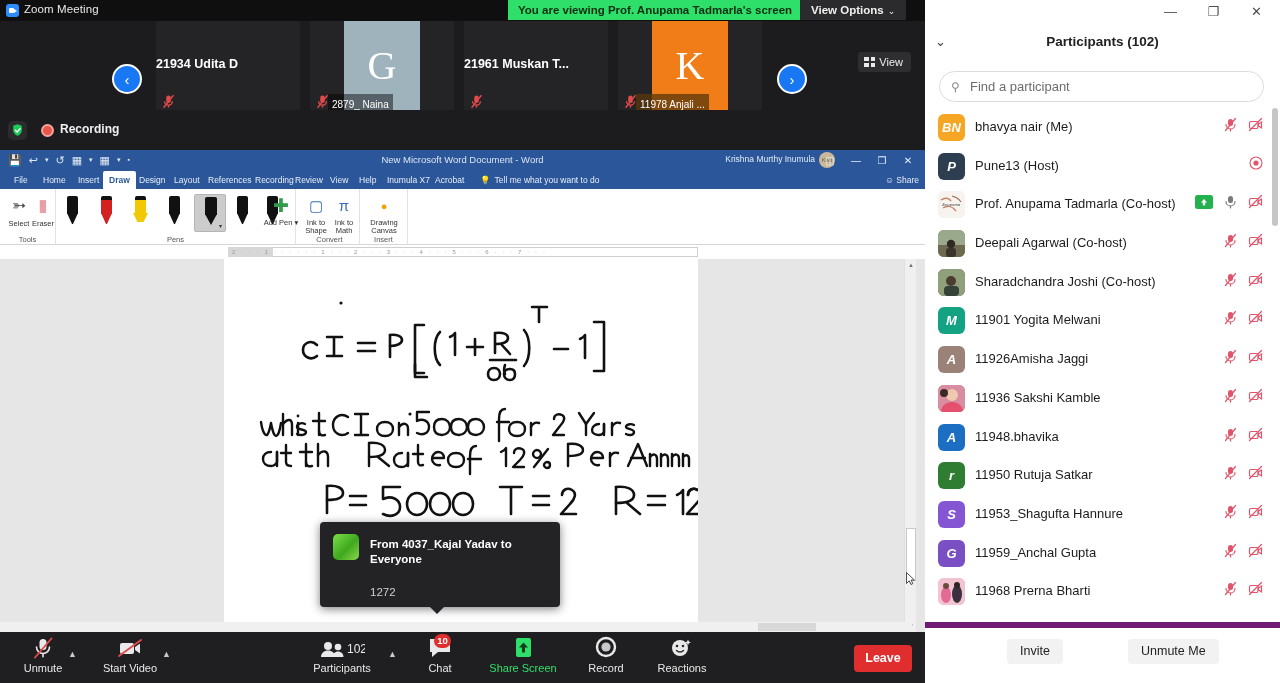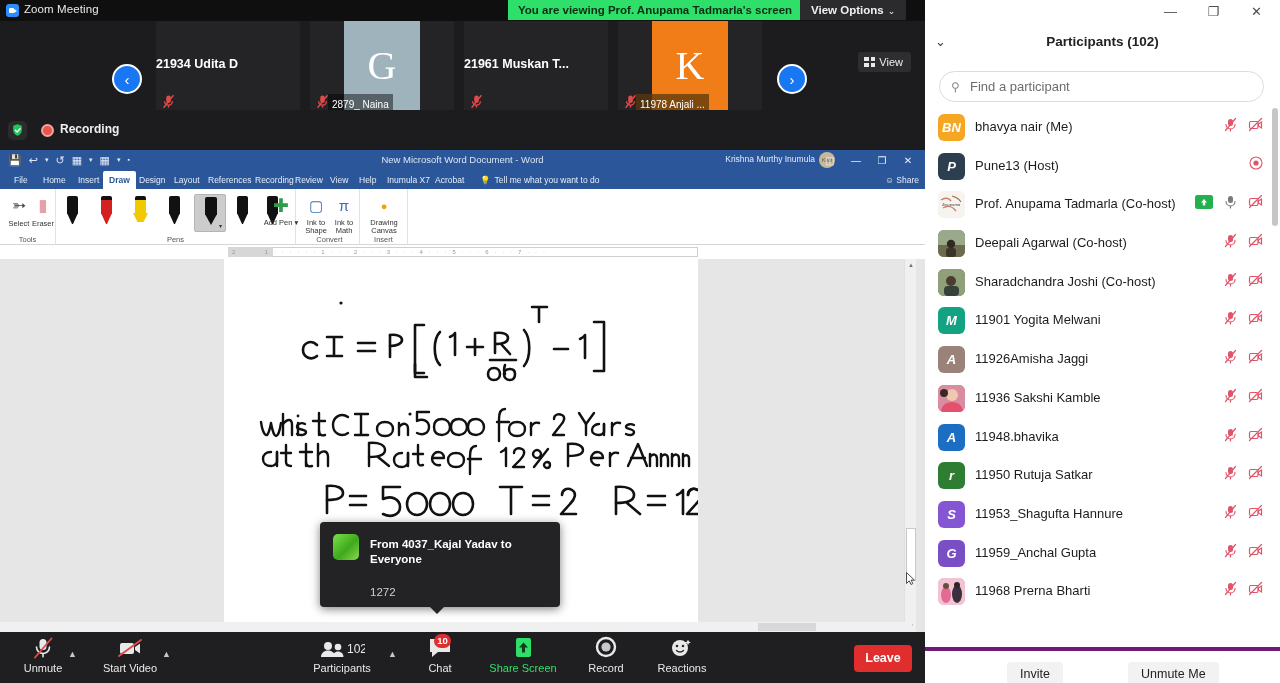--- a/index.html
+++ b/index.html
@@ -137,21 +137,21 @@
   #plist { position:absolute; left:0; top:108px; width:355px; height:527px; overflow:hidden; }
   .prow { position:relative; height:38.7px; }
   .pav { position:absolute; left:13px; top:6px; width:27px; height:27px; border-radius:6px; color:#fff;
      font-size:13px; font-weight:bold; display:flex; align-items:center; justify-content:center; overflow:hidden;font-style:italic;}
   .pname { position:absolute; left:50px; top:11px; font-size:13px; color:#1c1c1c; white-space:nowrap;}
   .picons { position:absolute; right:17px; top:9px; display:flex; align-items:center; gap:10px; }
   .ic-mic-off, .ic-cam-off { width:15px; height:15px; }
   #plist-scroll { position:absolute; right:2px; top:0; width:6px; height:527px; }
   #plist-thumb { position:absolute; right:0; top:0; width:6px; height:118px; background:#c6c6c6; border-radius:3px; }
 
-  #panel-footer { position:absolute; left:0; bottom:0; width:355px; height:36px; border-top:4px solid #701a75; background:#fff;padding-left:19px; }
+  #panel-footer { position:absolute; left:0; bottom:0; width:355px; height:61px; border-top:6px solid #701a75; background:#fff;padding-left:19px; }
   .pf-btn { position:absolute; top:11px; height:25px; background:#f2f2f2; border-radius:4px; font-size:12.5px;
      color:#222; line-height:25px; padding:0 13px; cursor:pointer; }
   #invite-btn { left:82px; }
   #unmuteme-btn { left:203px; }
 </style>
 </head>
 <body>
 
 <div id="app">
 

